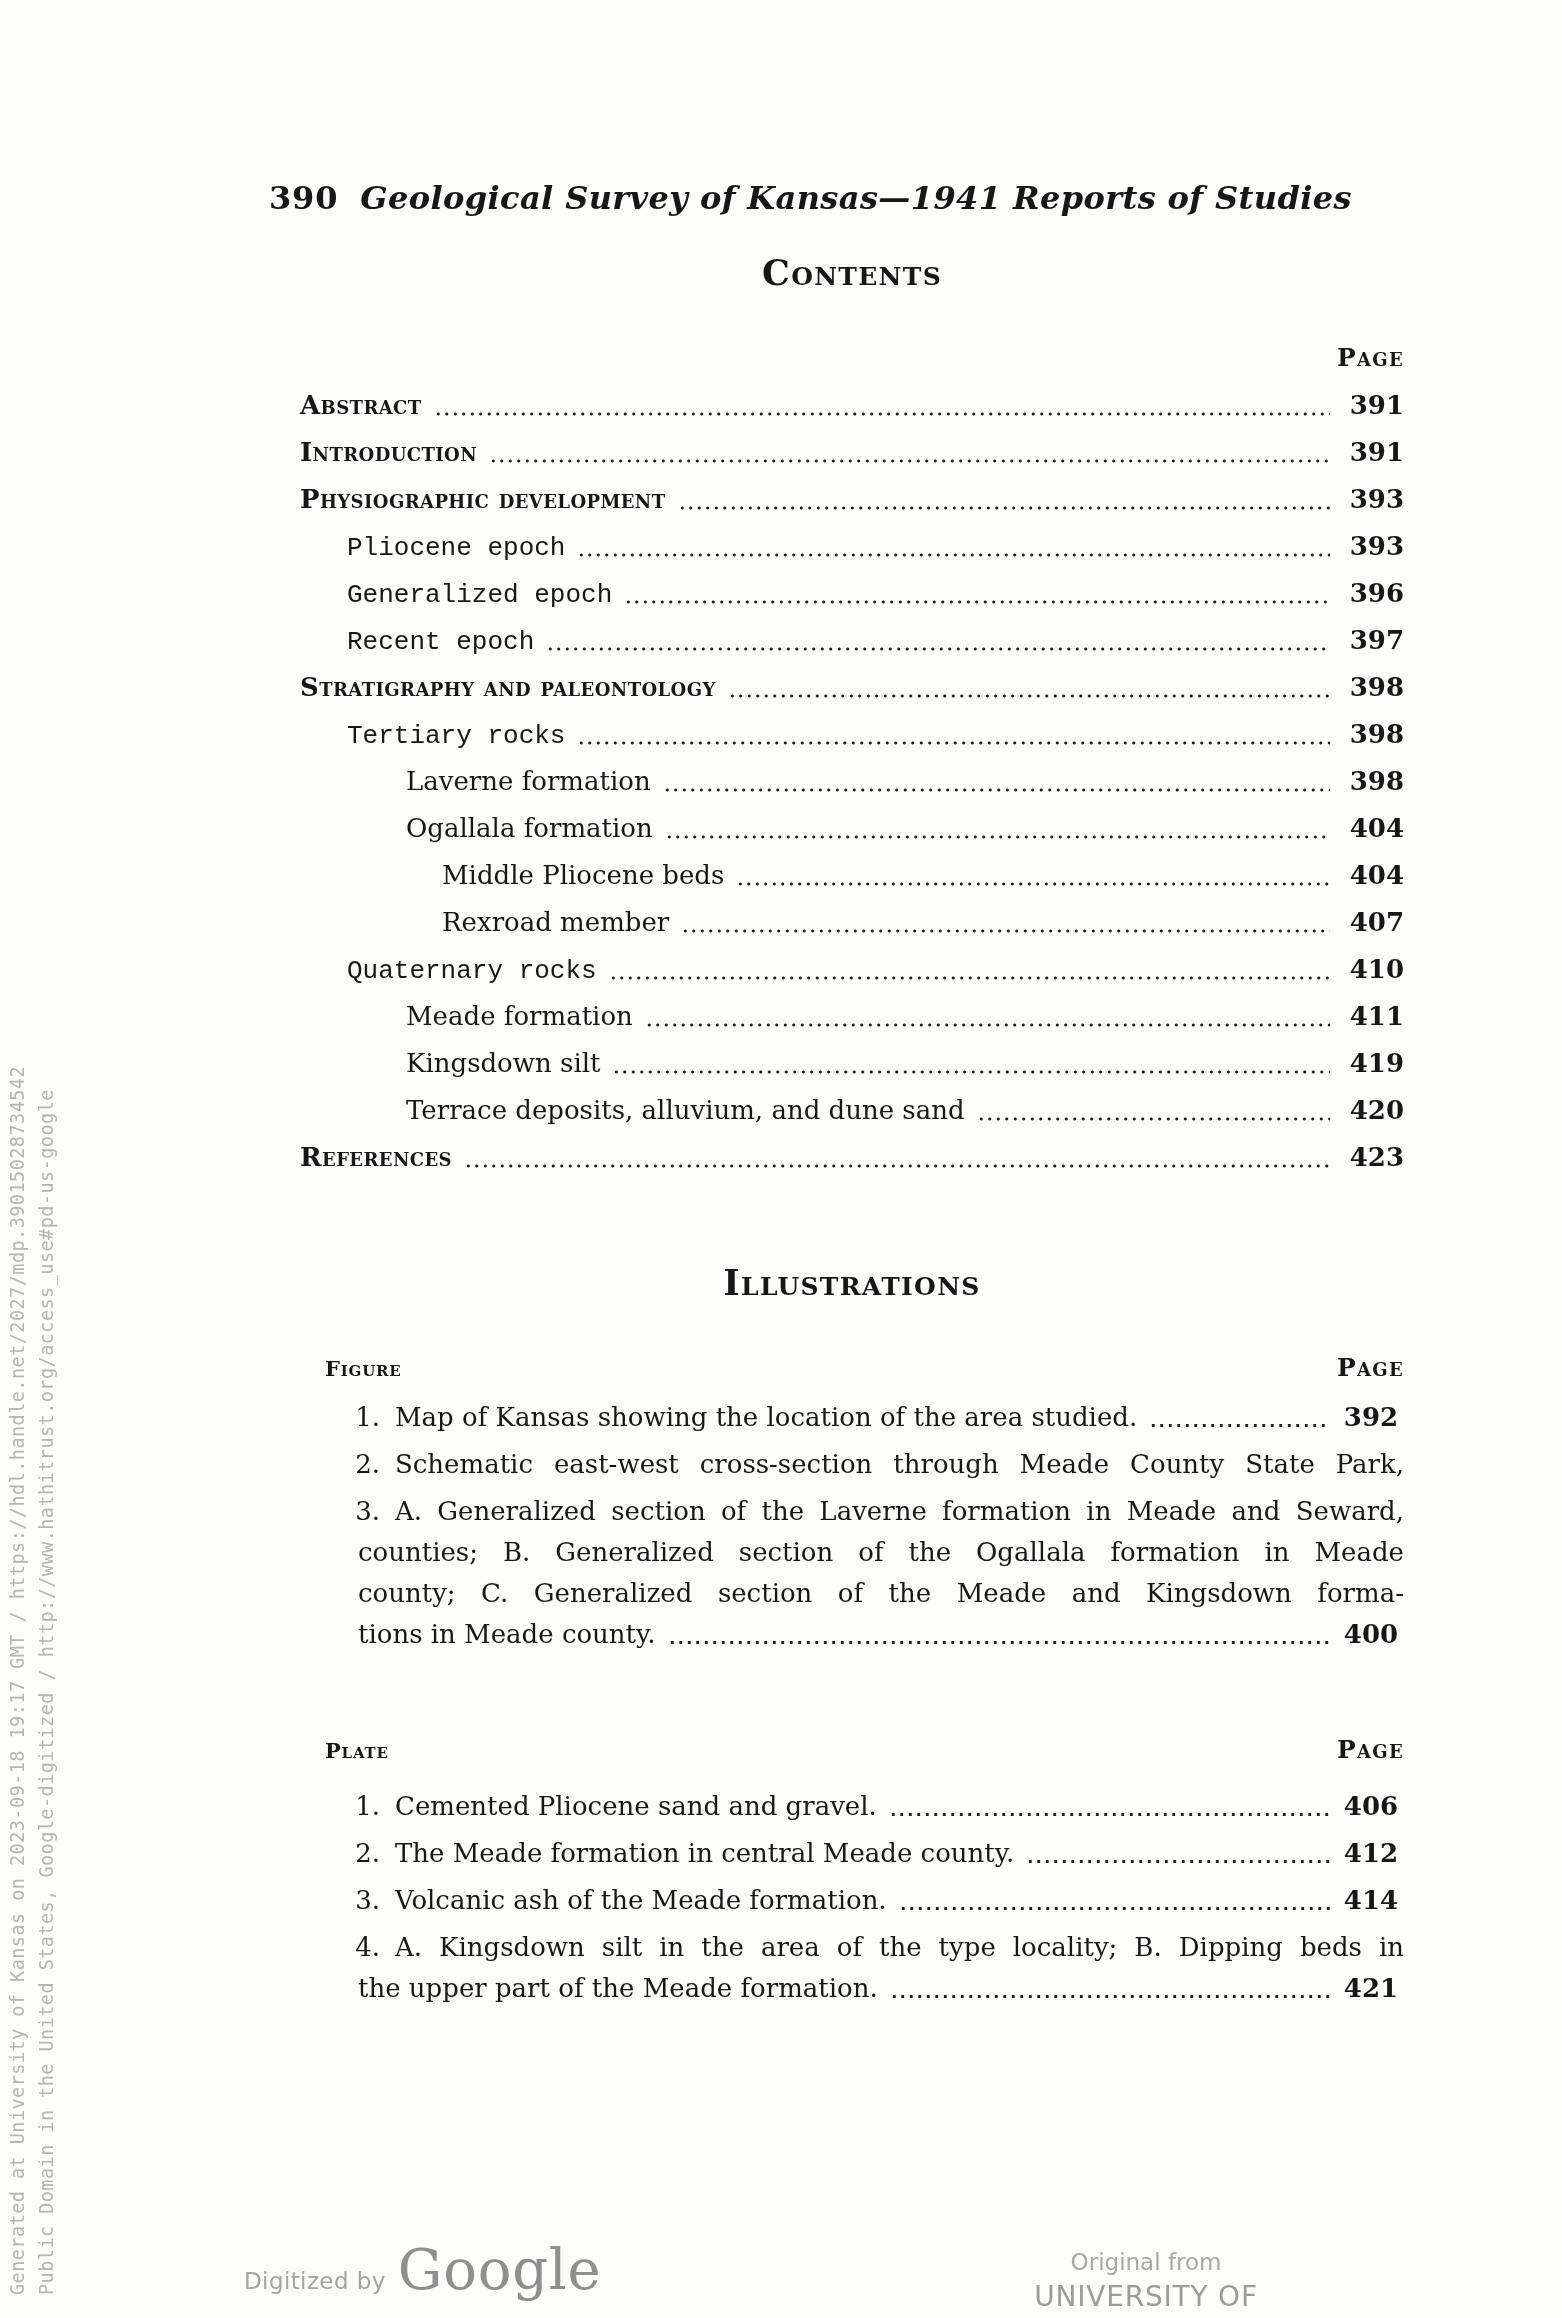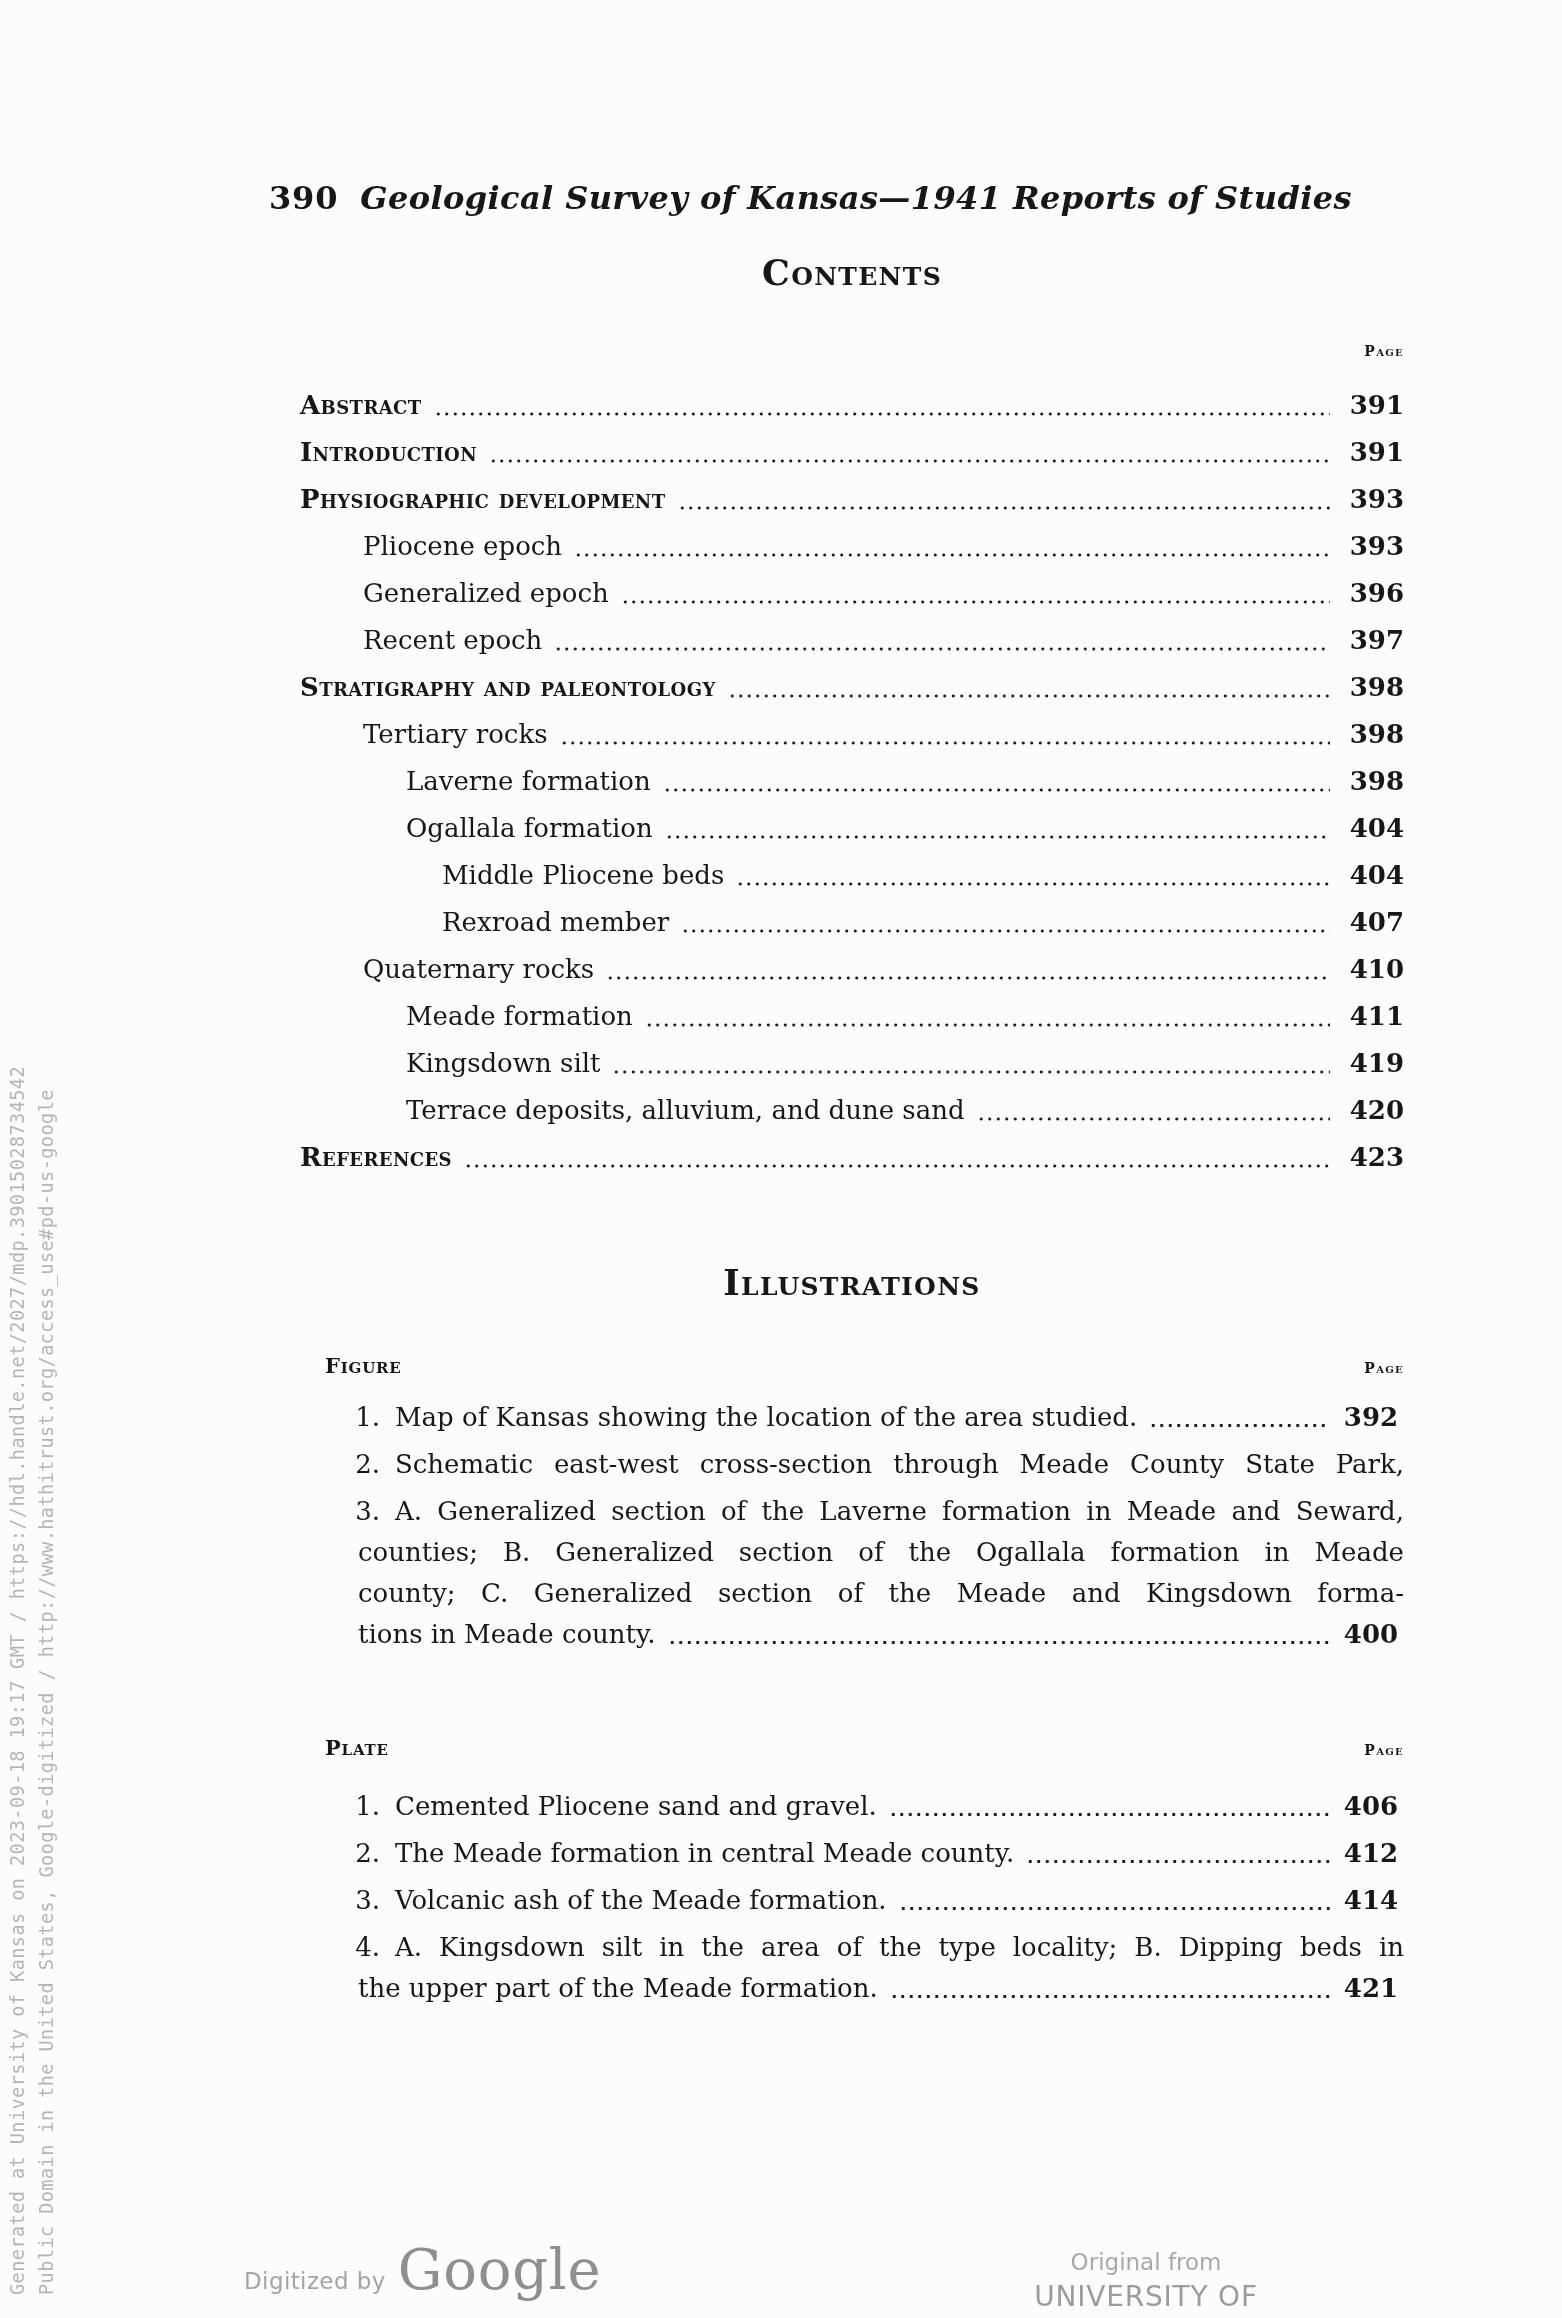--- a/index.html
+++ b/index.html
@@ -44,21 +44,21 @@
     font-weight:bold;
     font-size:35px;
     letter-spacing:1.3px;
   }
   .contents-head{top:252px;}
   .ill-head{top:1262px;}
 
   .page-label{
     font-variant:small-caps;
     font-weight:bold;
-    font-size:14px;
+    font-size:25px;
     letter-spacing:1.3px;
   }
   .page-label-row{
     position:absolute;left:300px;width:1104px;
     display:flex;justify-content:flex-end;
   }
   .cols-row{
     position:absolute;left:300px;width:1104px;
     display:flex;justify-content:space-between;align-items:baseline;
   }
@@ -71,21 +71,21 @@
   }
   .toc-page-label{top:343px;}
   .fig-cols{top:1353px;}
   .plate-cols{top:1735px;}
 
   
   .toc{position:absolute;left:300px;top:382px;width:1104px;}
   .trow{display:flex;align-items:baseline;height:47px;line-height:47px;}
   .tlabel{font-size:26px;white-space:nowrap;}
   .sc{font-variant:small-caps;font-weight:bold;letter-spacing:0.4px;}
-  .lvl1 .tlabel{margin-left:63px;}
+  .lvl1 .tlabel{margin-left:47px;font-family:Liberation Mono, monospace;}
   .lvl2 .tlabel{margin-left:106px;}
   .lvl3 .tlabel{margin-left:142px;}
   .tpage{font-size:26px;font-weight:bold;width:66px;text-align:right;white-space:nowrap;}
 
   .leader{
     flex:1 1 auto;
     align-self:flex-end;
     height:8.5px;
     margin:0 8.5px 11px 12px;
     background-image:radial-gradient(circle, #1d1d1d 1.4px, rgba(0,0,0,0) 1.9px);

